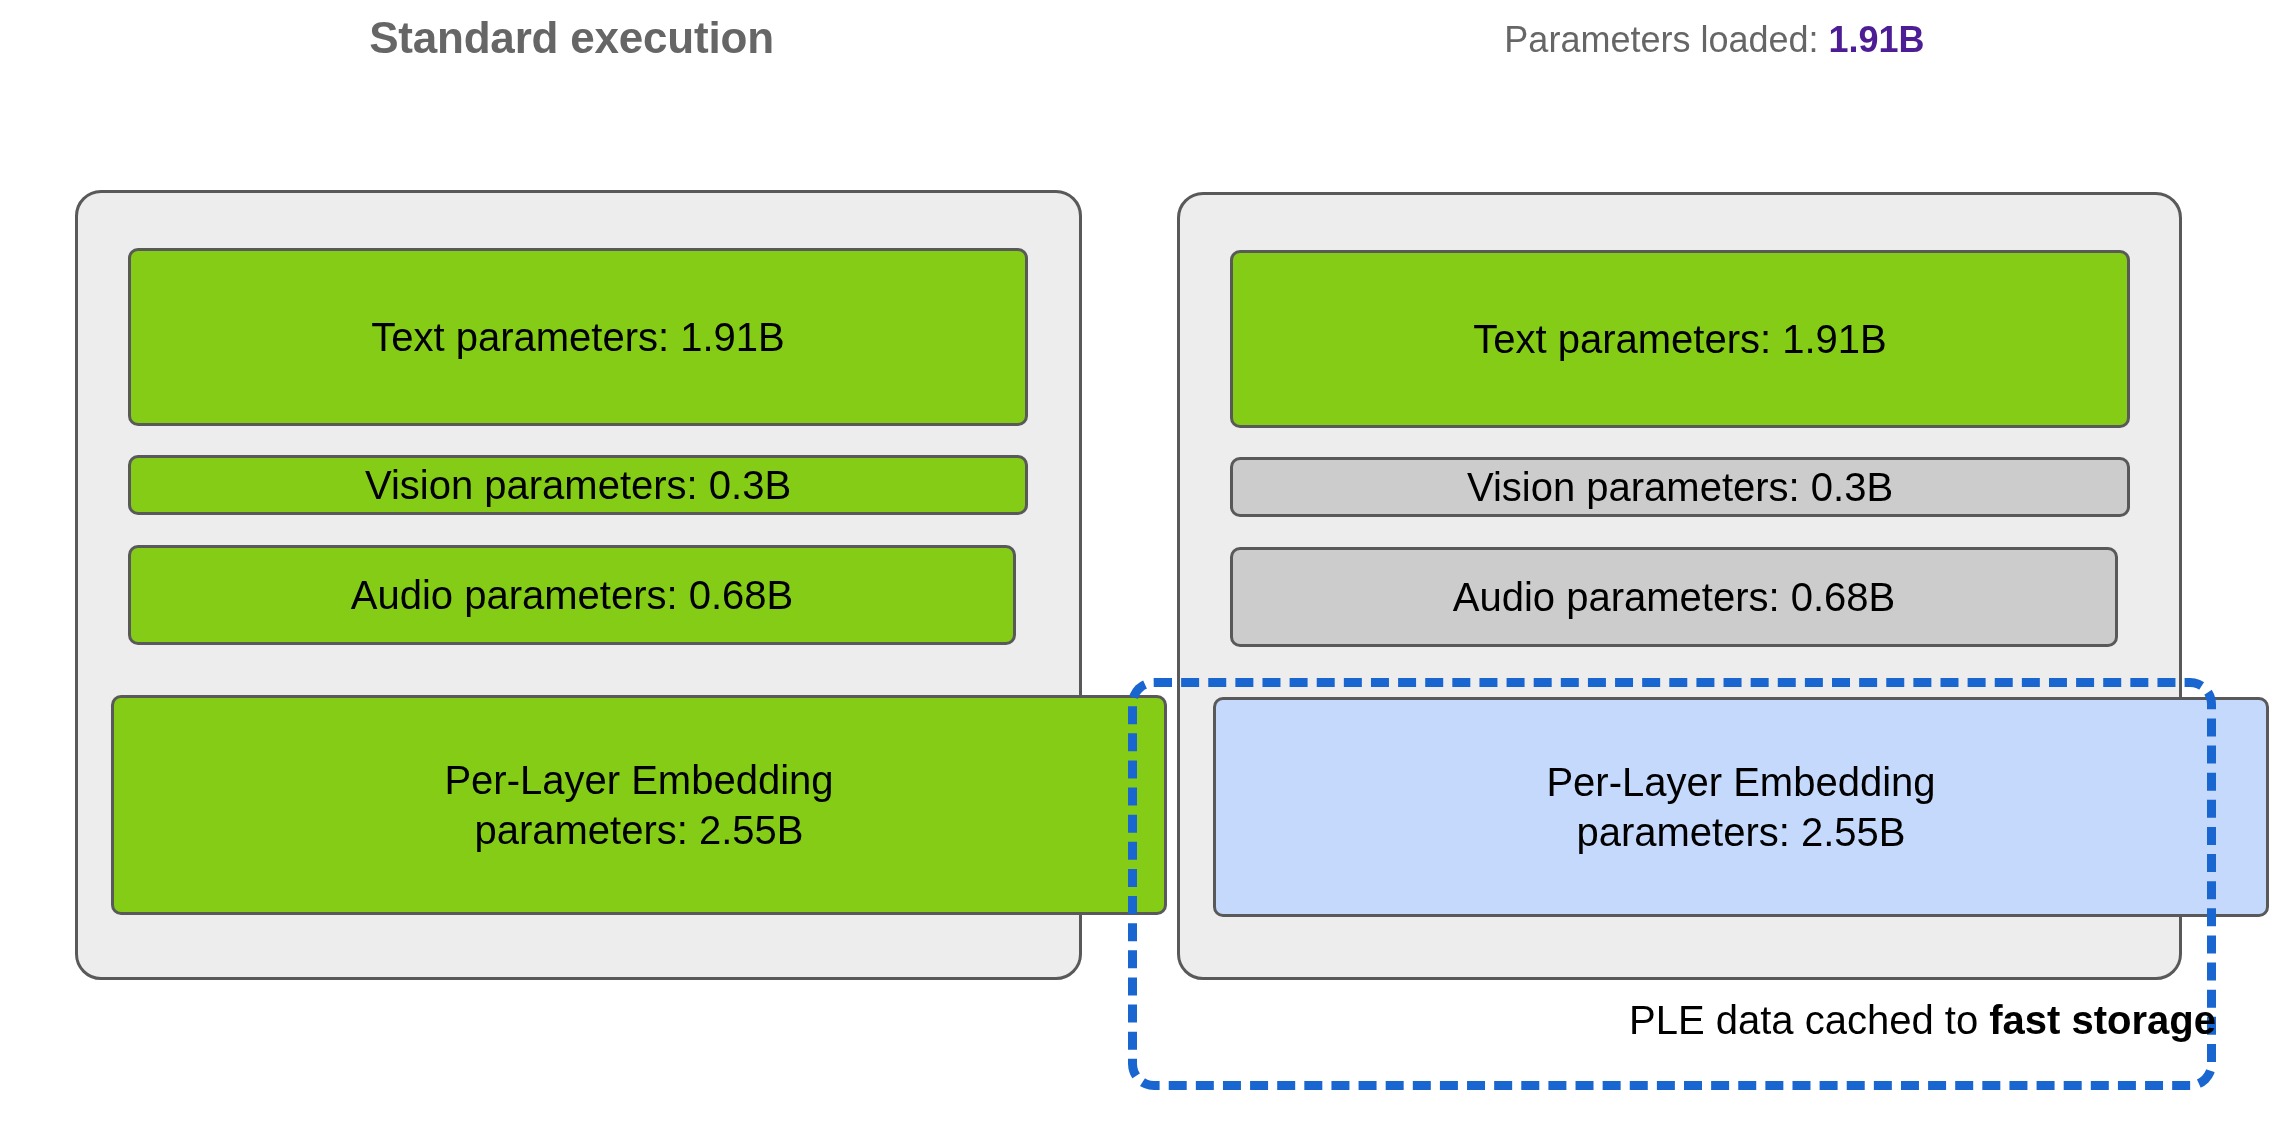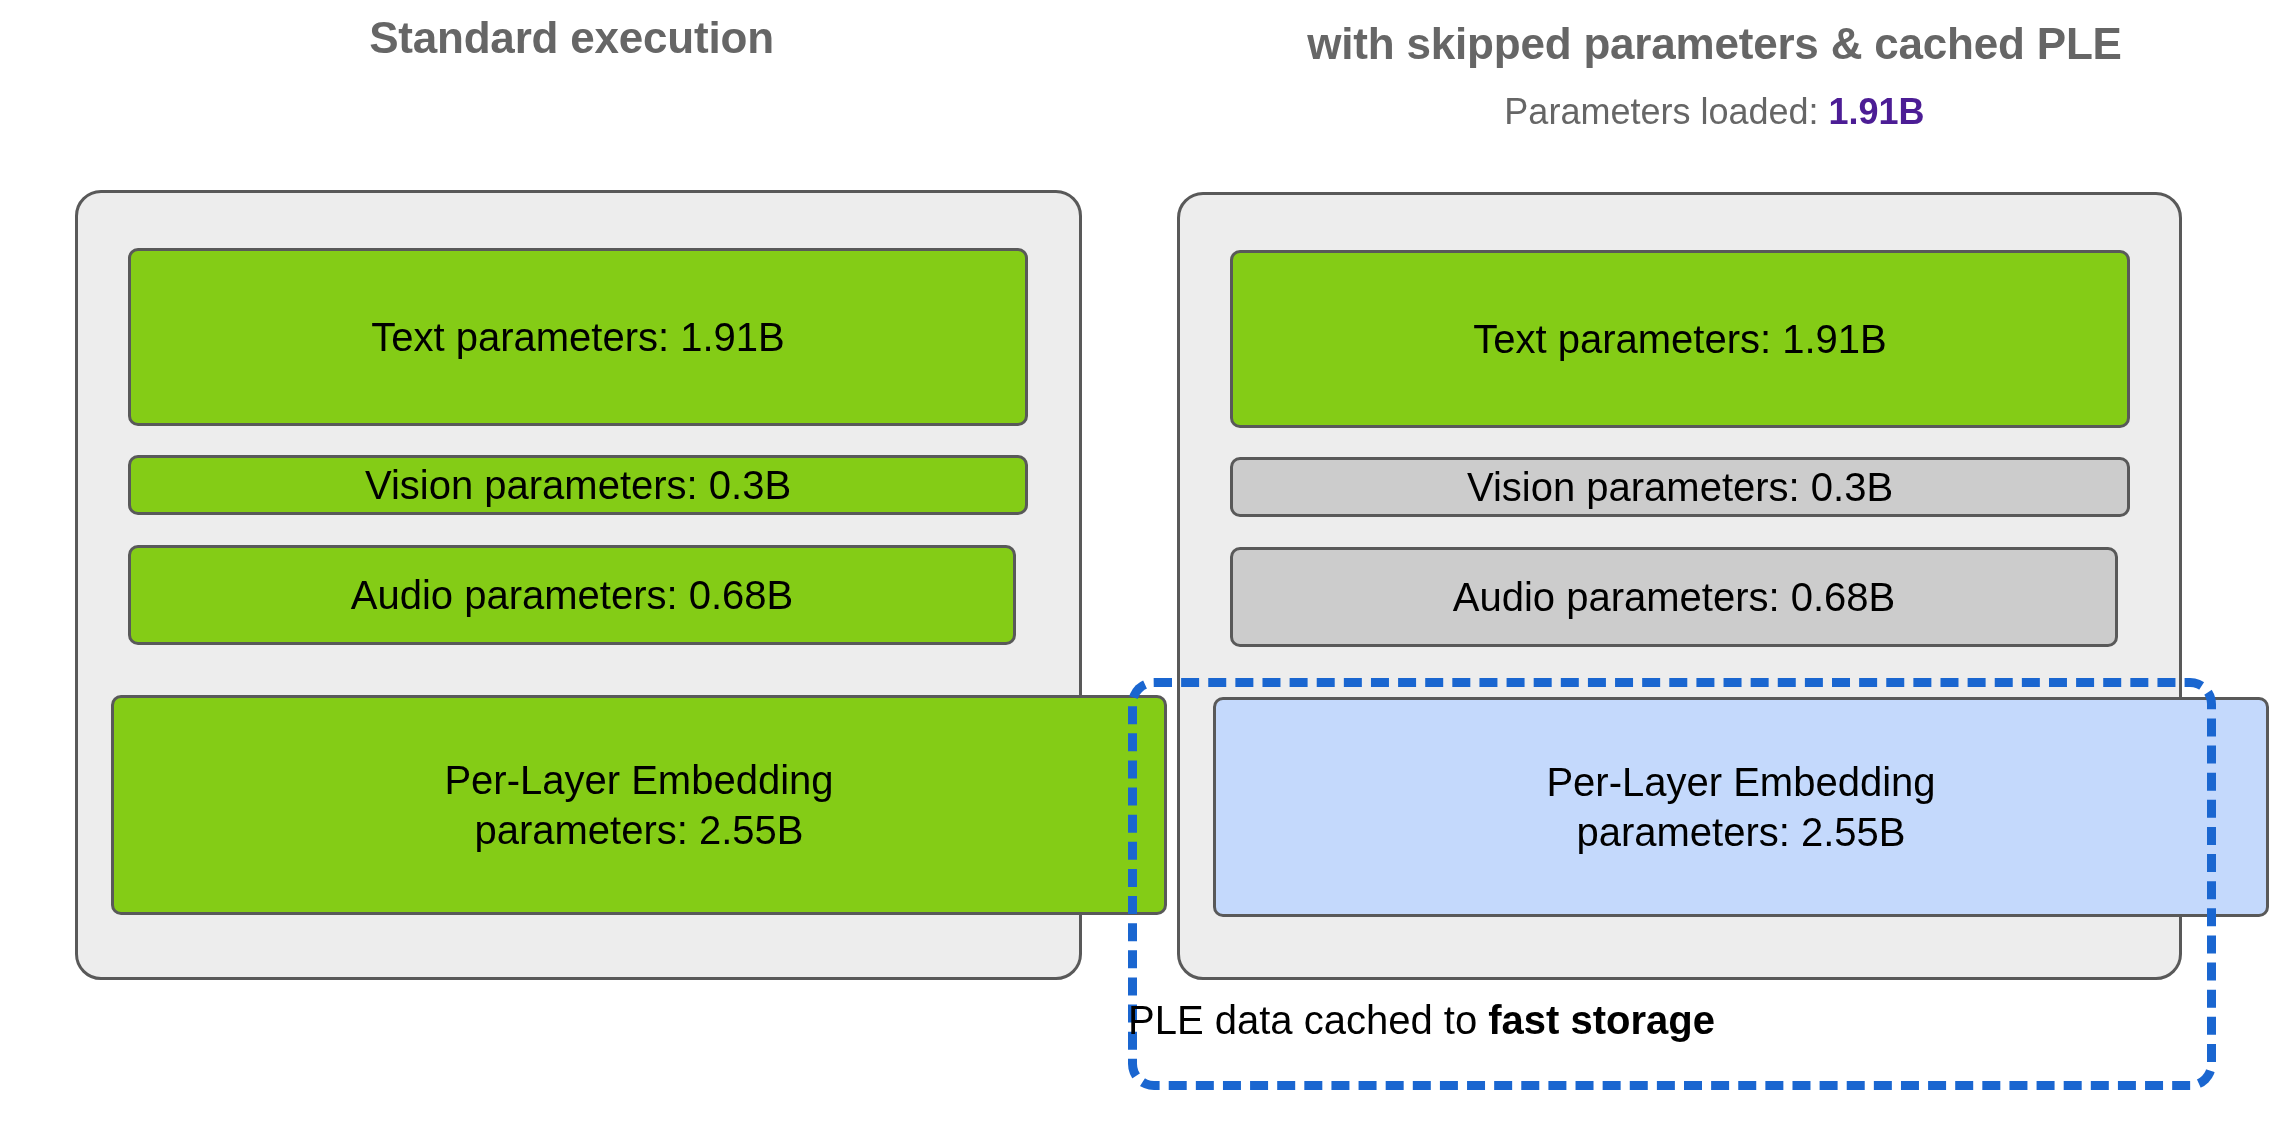--- a/index.html
+++ b/index.html
@@ -110,21 +110,21 @@
     box-sizing: border-box;
     border: 9px dashed #1A66D0;
     border-radius: 26px;
     pointer-events: none;
   }
   .cache-caption {
     position: absolute;
     left: 1128px;
     top: 1000px;
     width: 1088px;
-    text-align: left;
+    text-align: right;
     font-size: 40px;
     color: #000000;
     line-height: 1.0;
     white-space: nowrap;
   }
   .cache-caption b { font-weight: bold; }
 </style>
 </head>
 <body>
 
@@ -140,21 +140,20 @@
     <div class="box fill-blue b-audio">Audio parameters: 0.68B</div>
     <div class="box fill-blue b-ple">Per-Layer Embedding
 parameters: 2.55B</div>
   </div>
 
 </div>
 
 <div class="panel-col col-right">
 
   <div class="header header-right">
-    <div class="title">with skipped parameters &amp; cached PLE</div>
     <div class="subtitle"><span>Parameters loaded: </span><b>1.91B</b></div>
   </div>
 
 </div>
 
 <div class="container container-right">
   <div class="box fill-blue b-text">Text parameters: 1.91B</div>
   <div class="box fill-gray b-vision">Vision parameters: 0.3B</div>
   <div class="box fill-gray b-audio">Audio parameters: 0.68B</div>
   <div class="box fill-lblue b-ple">Per-Layer Embedding

